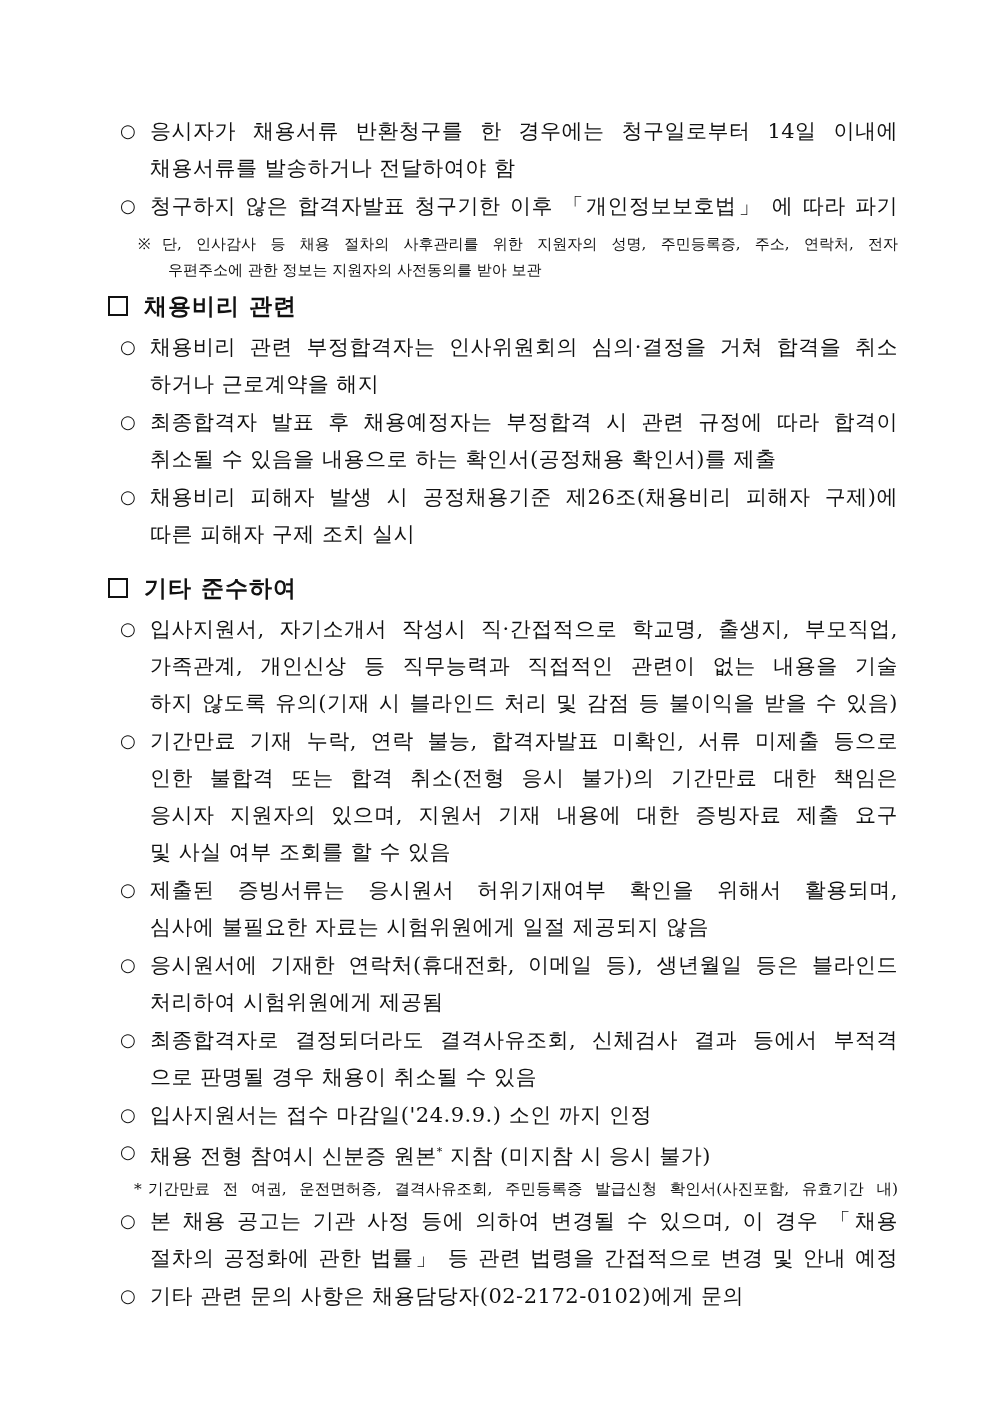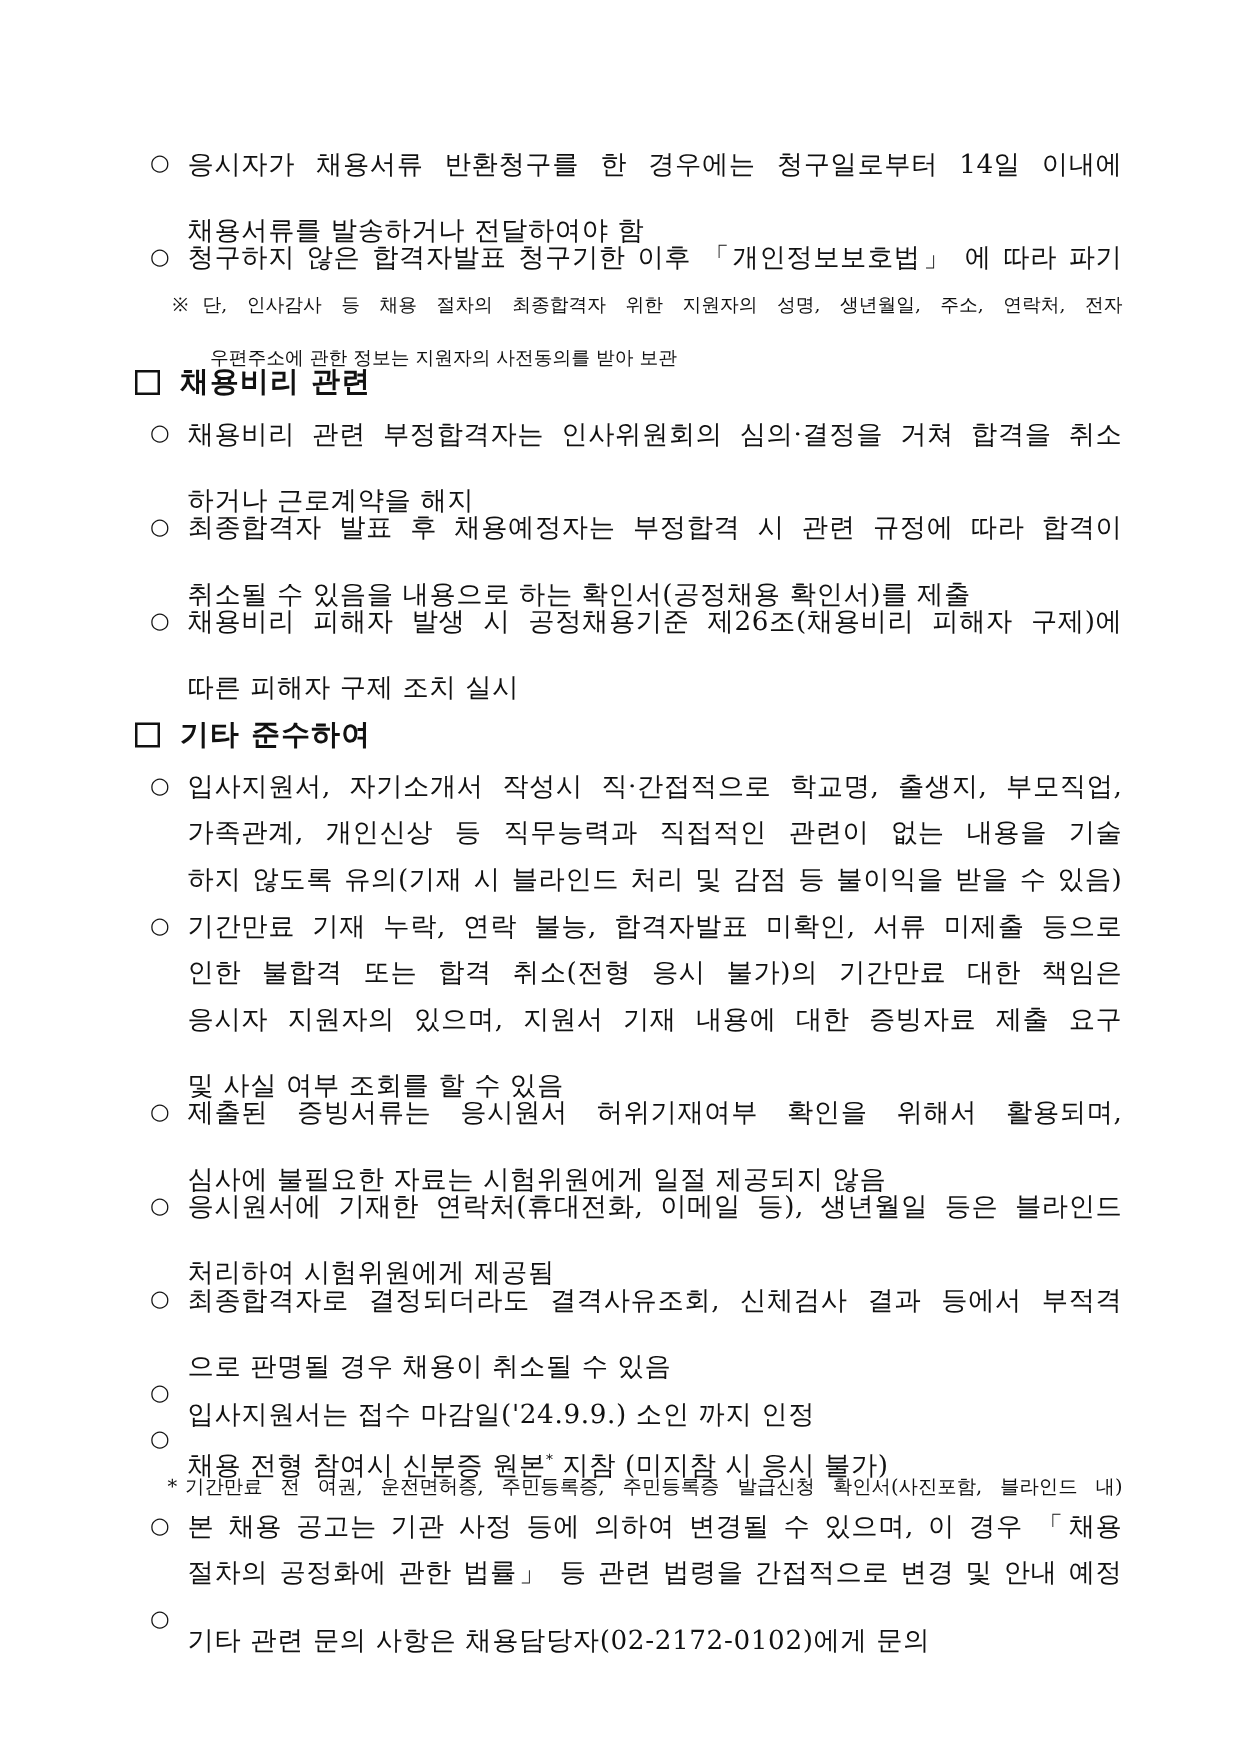--- a/index.html
+++ b/index.html
@@ -2,21 +2,21 @@
 <html><head>
 <meta charset="utf-8">
 <style>
   html, body { margin: 0; padding: 0; background: #ffffff; }
   body { width: 992px; height: 1403px; position: relative; overflow: hidden;
          font-family: "DejaVu Serif", "Liberation Serif", serif; color: #111; }
   .page { position: absolute; left: 0; top: 0; width: 992px; height: 1403px; }
   .line { position: absolute; left: 0; white-space: nowrap; font-size: 21px; line-height: 24px; }
   .bullet { position: absolute; left: 120px; font-size: 18px; }
   .text { position: absolute; left: 150px; width: 748px; text-align: justify; text-align-last: justify; letter-spacing: 0.5px; }
-  .text.last { text-align-last: left; margin-top: 16px; }
+  .text.last { text-align-last: left; }
   .note { font-size: 15px; }
   .note .mark { position: absolute; left: 138px; }
   .note .text { left: 162px; width: 736px; letter-spacing: 0; }
   .note .text.cont { left: 168px; }
   .heading { font-size: 23px; font-weight: bold; }
   .heading .box { position: absolute; left: 108px; top: 2px; width: 20px; height: 20px; border: 2px solid #111; box-sizing: border-box; }
   .heading .htext { position: absolute; left: 144px; letter-spacing: 1px; }
   .ast-note { font-size: 15.5px; }
   .ast-note .mark { position: absolute; left: 134px; }
   .ast-note .text { left: 148px; width: 750px; letter-spacing: 0; }
@@ -33,21 +33,21 @@
   </div>
   <div class="line" style="top:156px">
     <span class="text last">채용서류를 발송하거나 전달하여야 함</span>
   </div>
   <div class="line" style="top:194px">
     <span class="bullet">○</span>
     <span class="text">청구하지 않은 합격자발표 청구기한 이후 「개인정보보호법」 에 따라 파기</span>
   </div>
   <div class="line note" style="top:232px">
     <span class="mark">※</span>
-    <span class="text">단, 인사감사 등 채용 절차의 최종합격자 위한 지원자의 성명, 생년월일, 주소, 연락처, 전자</span>
+    <span class="text">단, 인사감사 등 채용 절차의 사후관리를 위한 지원자의 성명, 주민등록증, 주소, 연락처, 전자</span>
   </div>
   <div class="line note" style="top:258px">
     <span class="text cont last">우편주소에 관한 정보는 지원자의 사전동의를 받아 보관</span>
   </div>
 
   <div class="line heading" style="top:294px">
     <span class="box"></span>
     <span class="htext">채용비리 관련</span>
   </div>
   <div class="line" style="top:335px">
@@ -130,21 +130,21 @@
     <span class="bullet">○</span>
     <span class="text last">입사지원서는 접수 마감일('24.9.9.) 소인 까지 인정</span>
   </div>
 
   <div class="line" style="top:1140px">
     <span class="bullet">○</span>
     <span class="text last"><span>채용 전형 참여시 신분증 원본</span><sup>*</sup> <span>지참 (미지참 시 응시 불가)</span></span>
   </div>
   <div class="line ast-note" style="top:1177px">
     <span class="mark">*</span>
-    <span class="text">기간만료 전 여권, 운전면허증, 주민등록증, 주민등록증 발급신청 확인서(사진포함, 블라인드 내)</span>
+    <span class="text">기간만료 전 여권, 운전면허증, 결격사유조회, 주민등록증 발급신청 확인서(사진포함, 유효기간 내)</span>
   </div>
 
   <div class="line" style="top:1209px">
     <span class="bullet">○</span>
     <span class="text">본 채용 공고는 기관 사정 등에 의하여 변경될 수 있으며, 이 경우 「채용</span>
   </div>
   <div class="line" style="top:1246px">
     <span class="text">절차의 공정화에 관한 법률」 등 관련 법령을 간접적으로 변경 및 안내 예정</span>
   </div>
 

